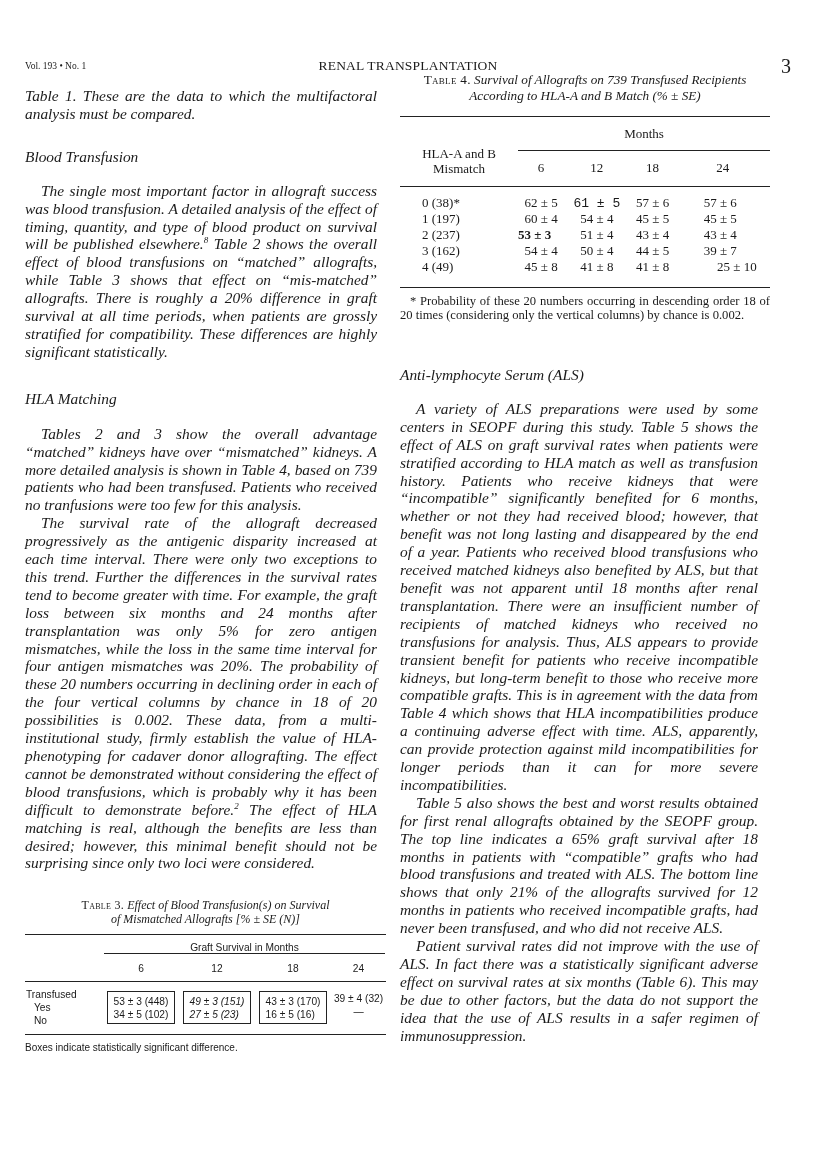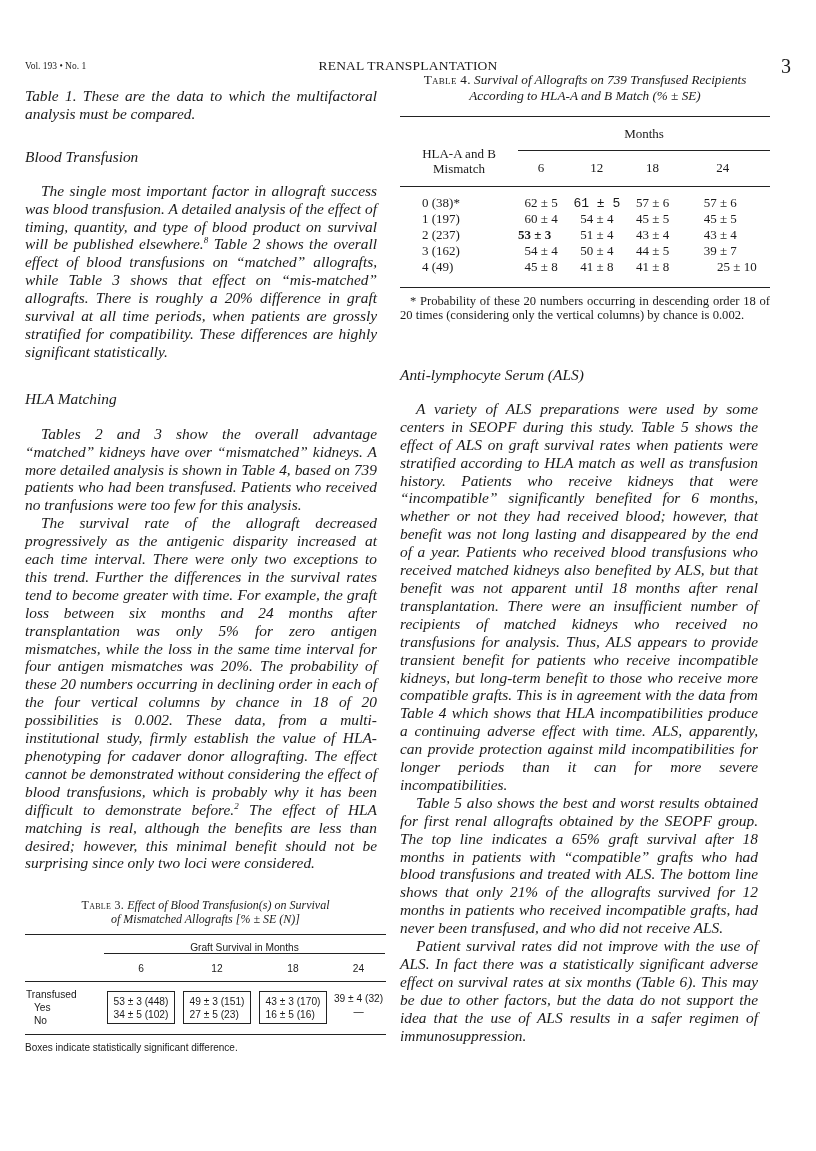--- a/index.html
+++ b/index.html
@@ -86,21 +86,21 @@
         <div>Transfused</div>
         <div style="padding-left:8px;">Yes</div>
         <div style="padding-left:8px;">No</div>
       </td>
       <td style="text-align:center; padding-top:6px;">
         <div class="boxcell" style="margin-top:0px;">
           <div>53 ± 3 (448)</div>
           <div>34 ± 5 (102)</div>
         </div>
       </td>
-      <td style="text-align:center; padding-top:6px;">
+      <td style="text-align:center; padding-top:6px;font-style:italic;">
         <div class="boxcell">
           <div>49 ± 3 (151)</div>
           <div>27 ± 5 (23)</div>
         </div>
       </td>
       <td style="text-align:center; padding-top:6px;">
         <div class="boxcell">
           <div>43 ± 3 (170)</div>
           <div>16 ± 5 (16)</div>
         </div>

